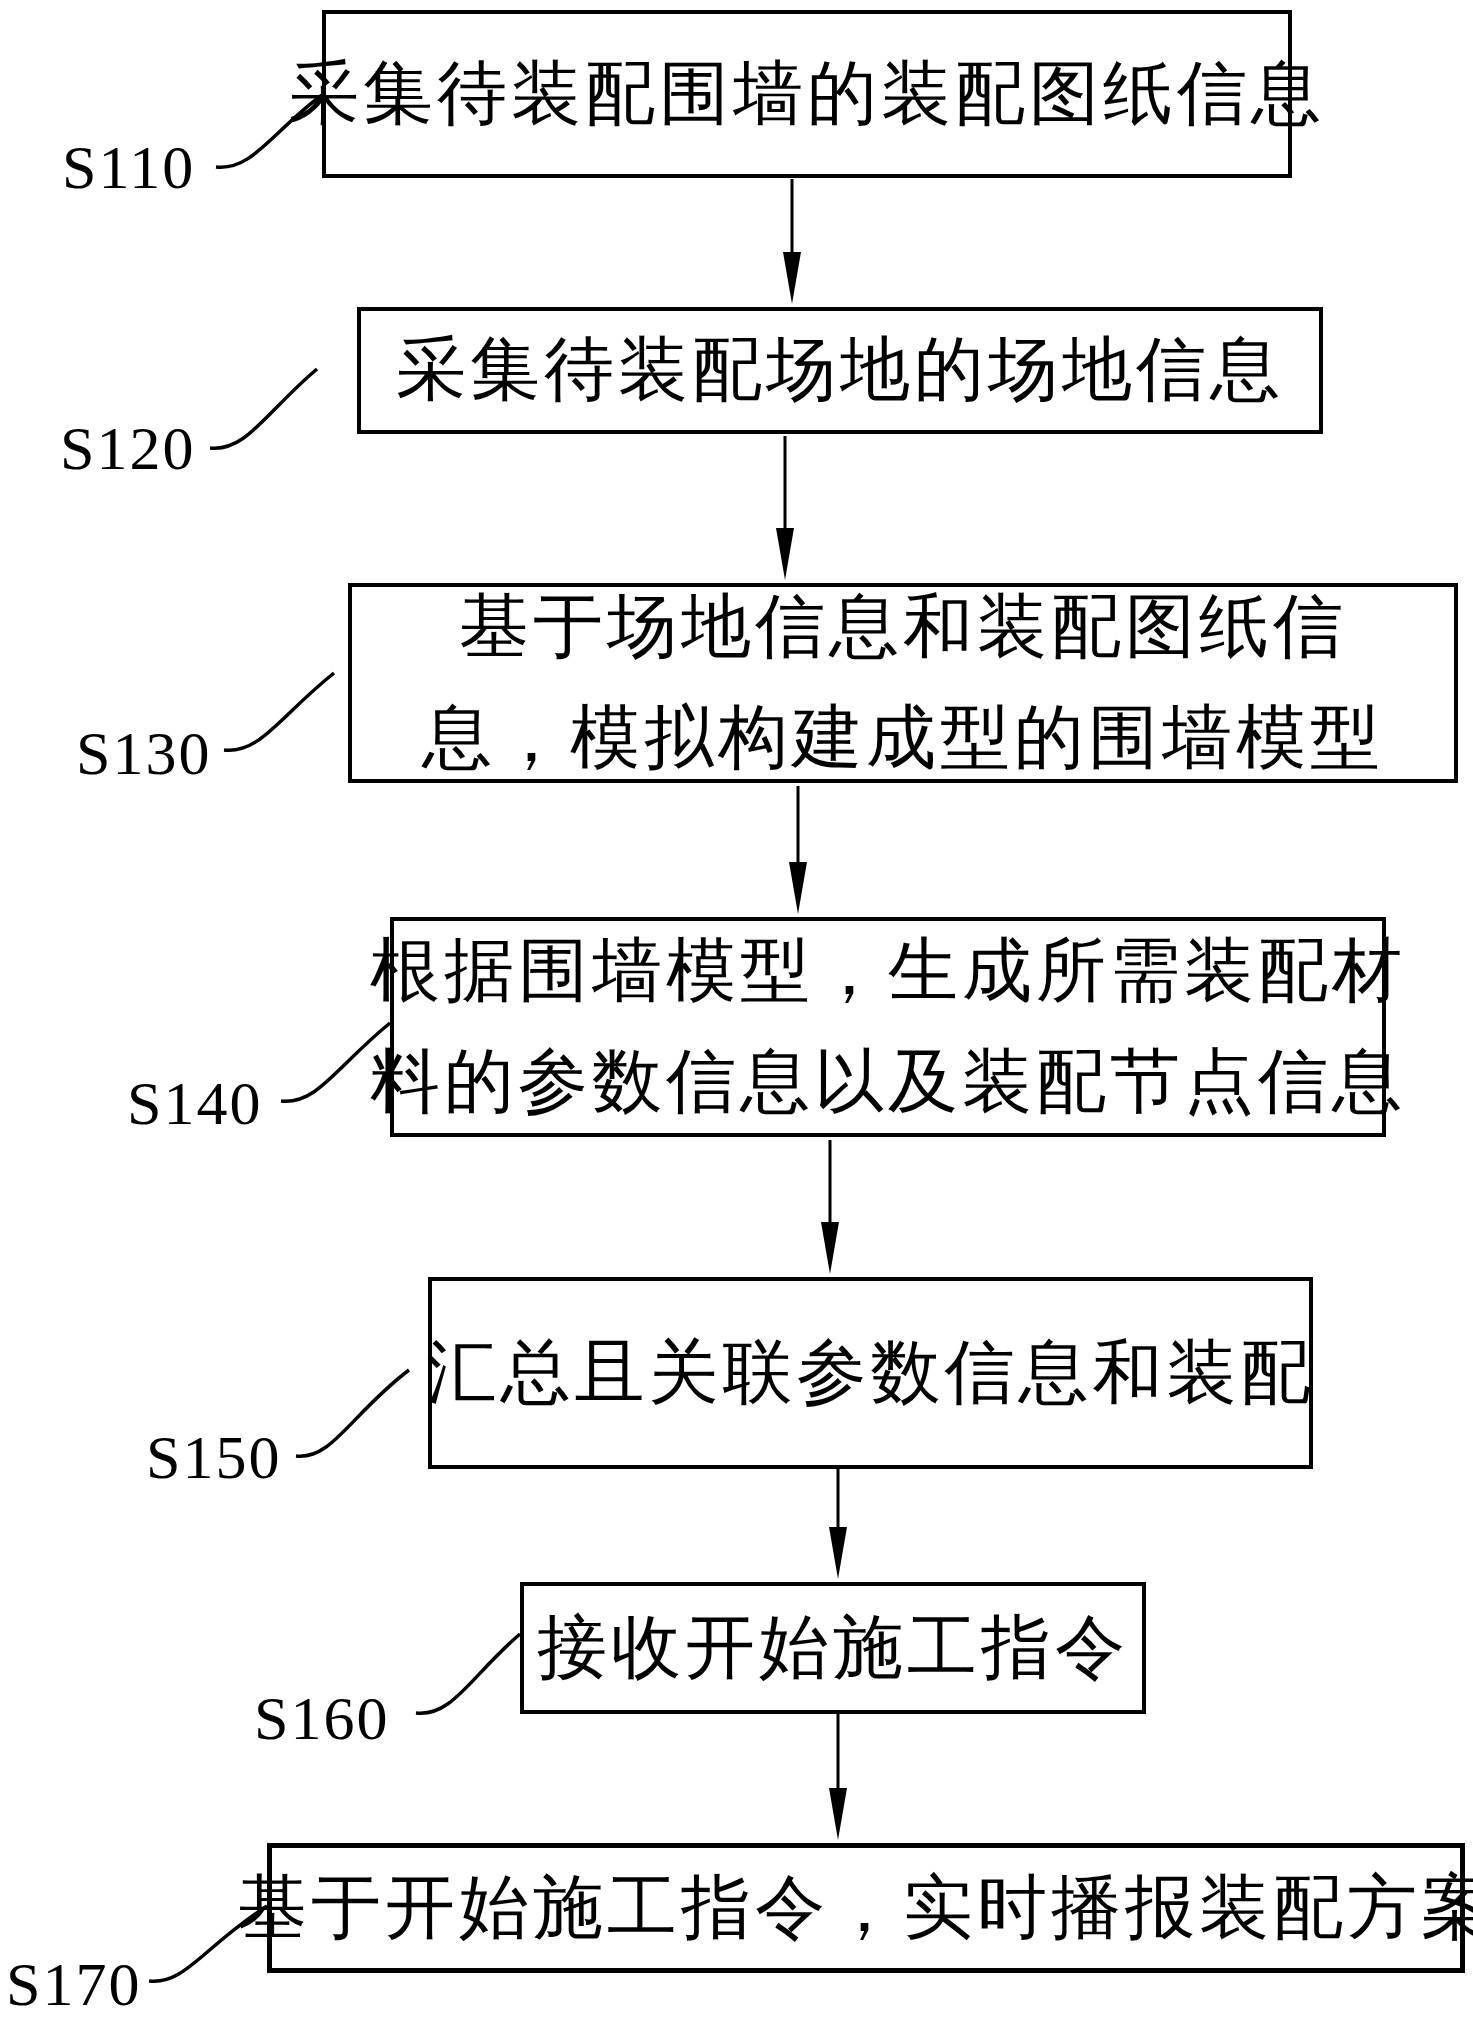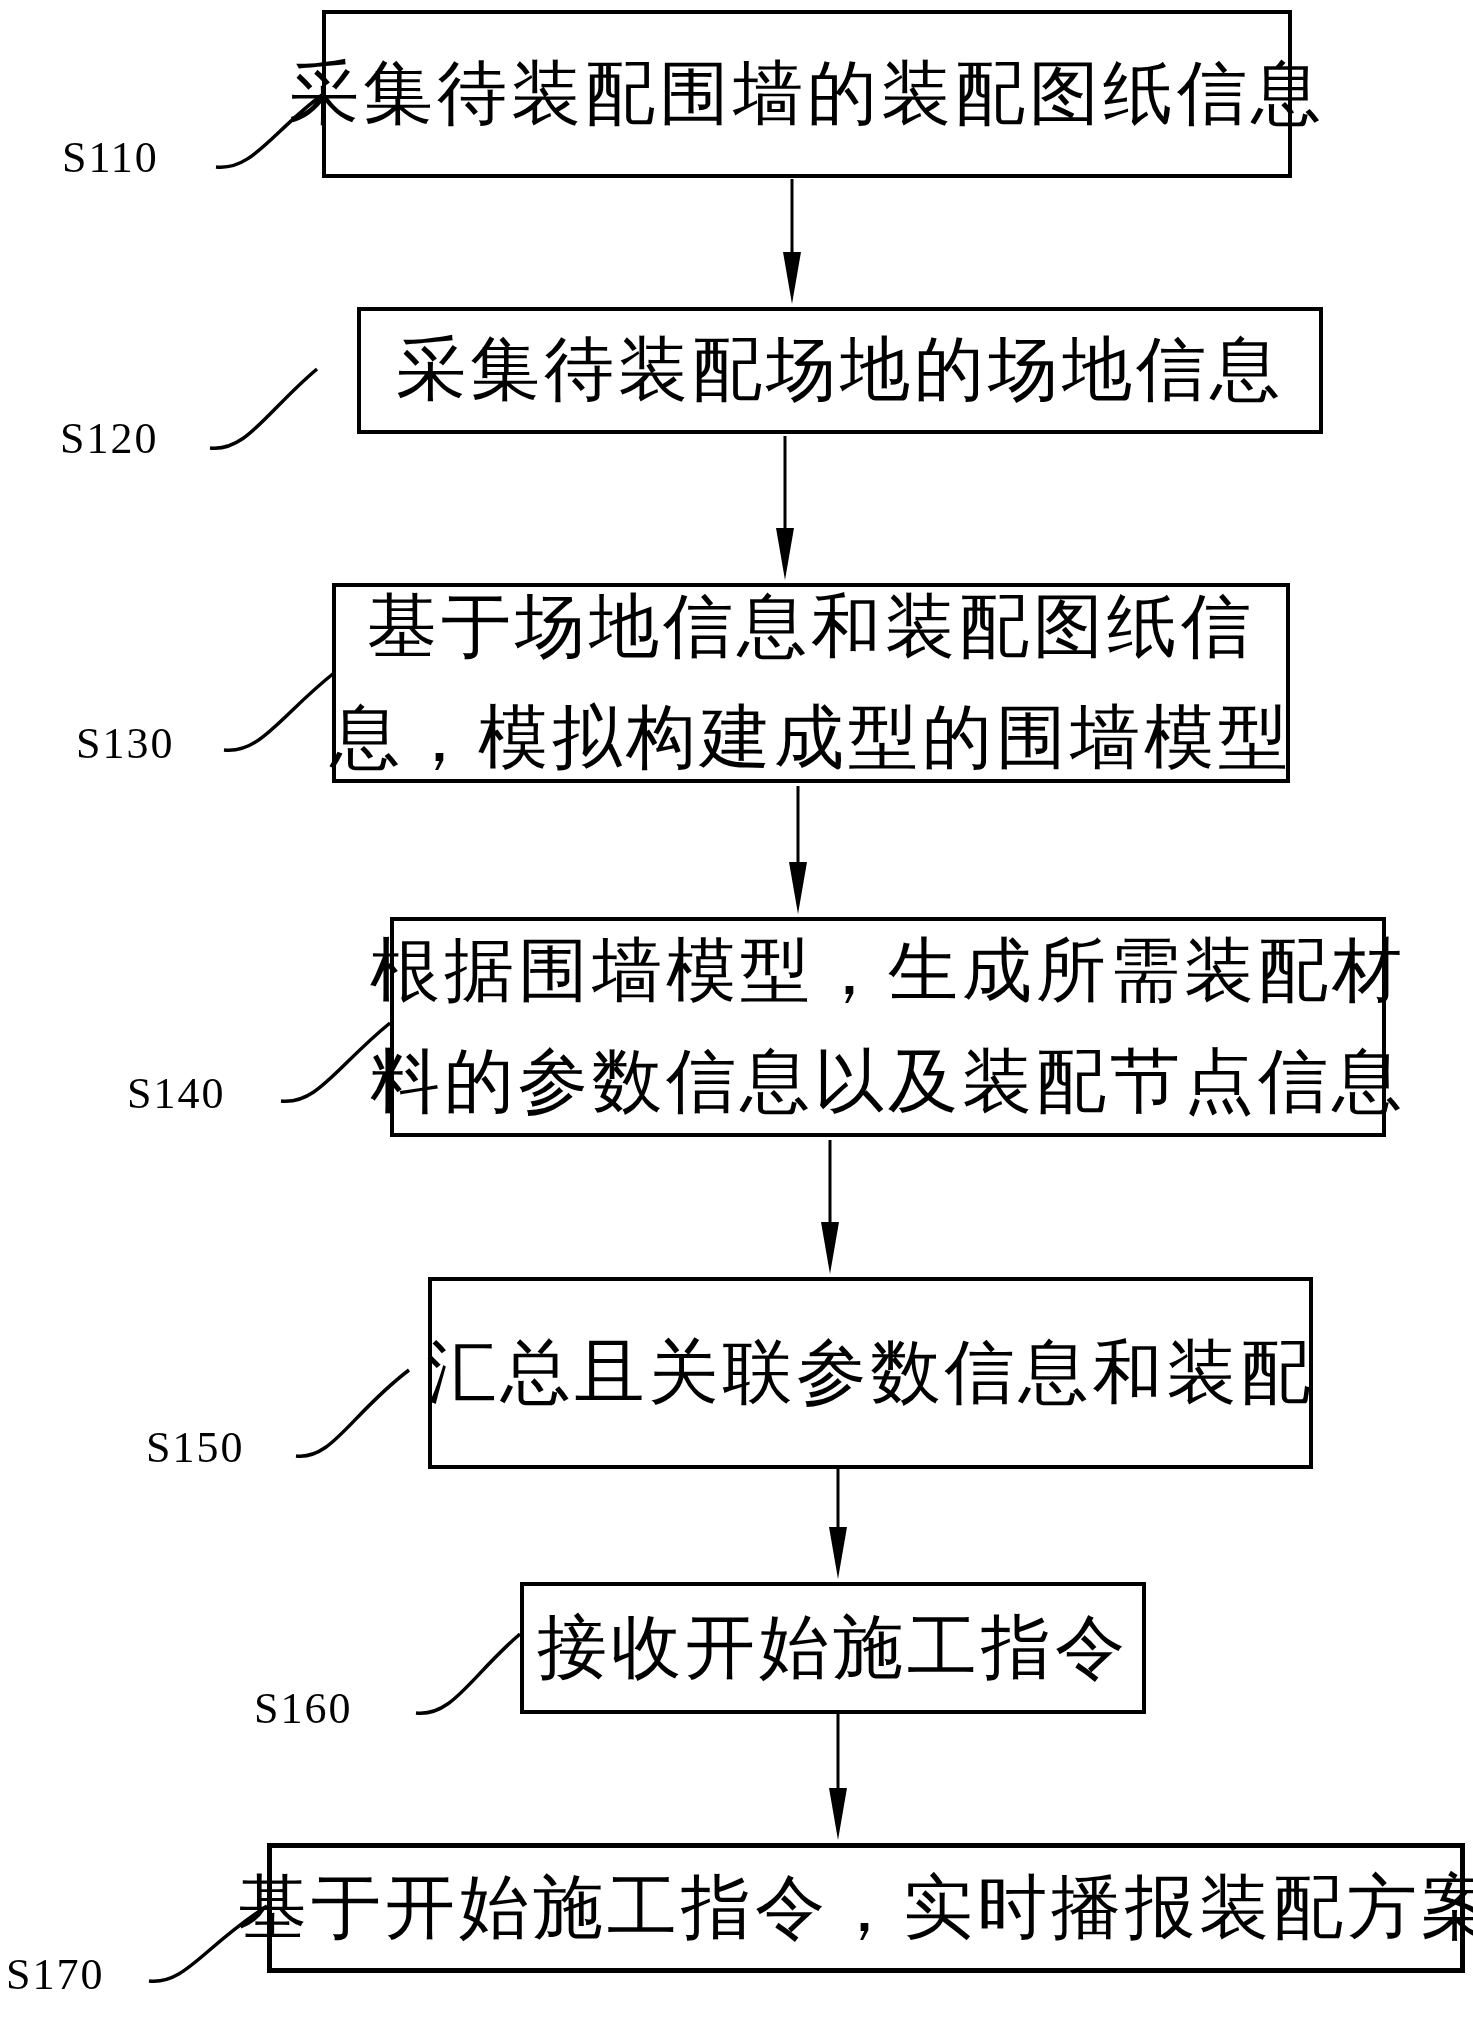--- a/index.html
+++ b/index.html
@@ -27,28 +27,28 @@
     justify-content:center;
     align-items:center;
     text-align:center;
     font-size:70px;
     letter-spacing:4px;
     line-height:1.58;
   }
   .box .line{display:block;white-space:nowrap;}
   .box1{left:322px;top:10px;width:970px;height:168px;}
   .box2{left:317px;top:307px;width:966px;height:127px;margin-left:40px;}
-  .box3{left:332px;top:583px;width:958px;height:200px;}
+  .box3{left:348px;top:583px;width:1110px;height:200px;}
   .box4{left:390px;top:917px;width:996px;height:220px;}
   .box5{left:428px;top:1277px;width:885px;height:192px;align-items:center;}
   .box6{left:520px;top:1582px;width:626px;height:132px;}
   .box7{left:267px;top:1843px;width:1198px;height:130px;border-width:5px;}
   .slabel{
     position:absolute;
-    font-size:44px;
+    font-size:62px;
     letter-spacing:2px;
     white-space:nowrap;
   }
   .l1{left:62px;top:132px;}
   .l2{left:60px;top:413px;}
   .l3{left:76px;top:718px;}
   .l4{left:127px;top:1068px;}
   .l5{left:146px;top:1422px;}
   .l6{left:254px;top:1683px;}
   .l7{left:6px;top:1949px;}

